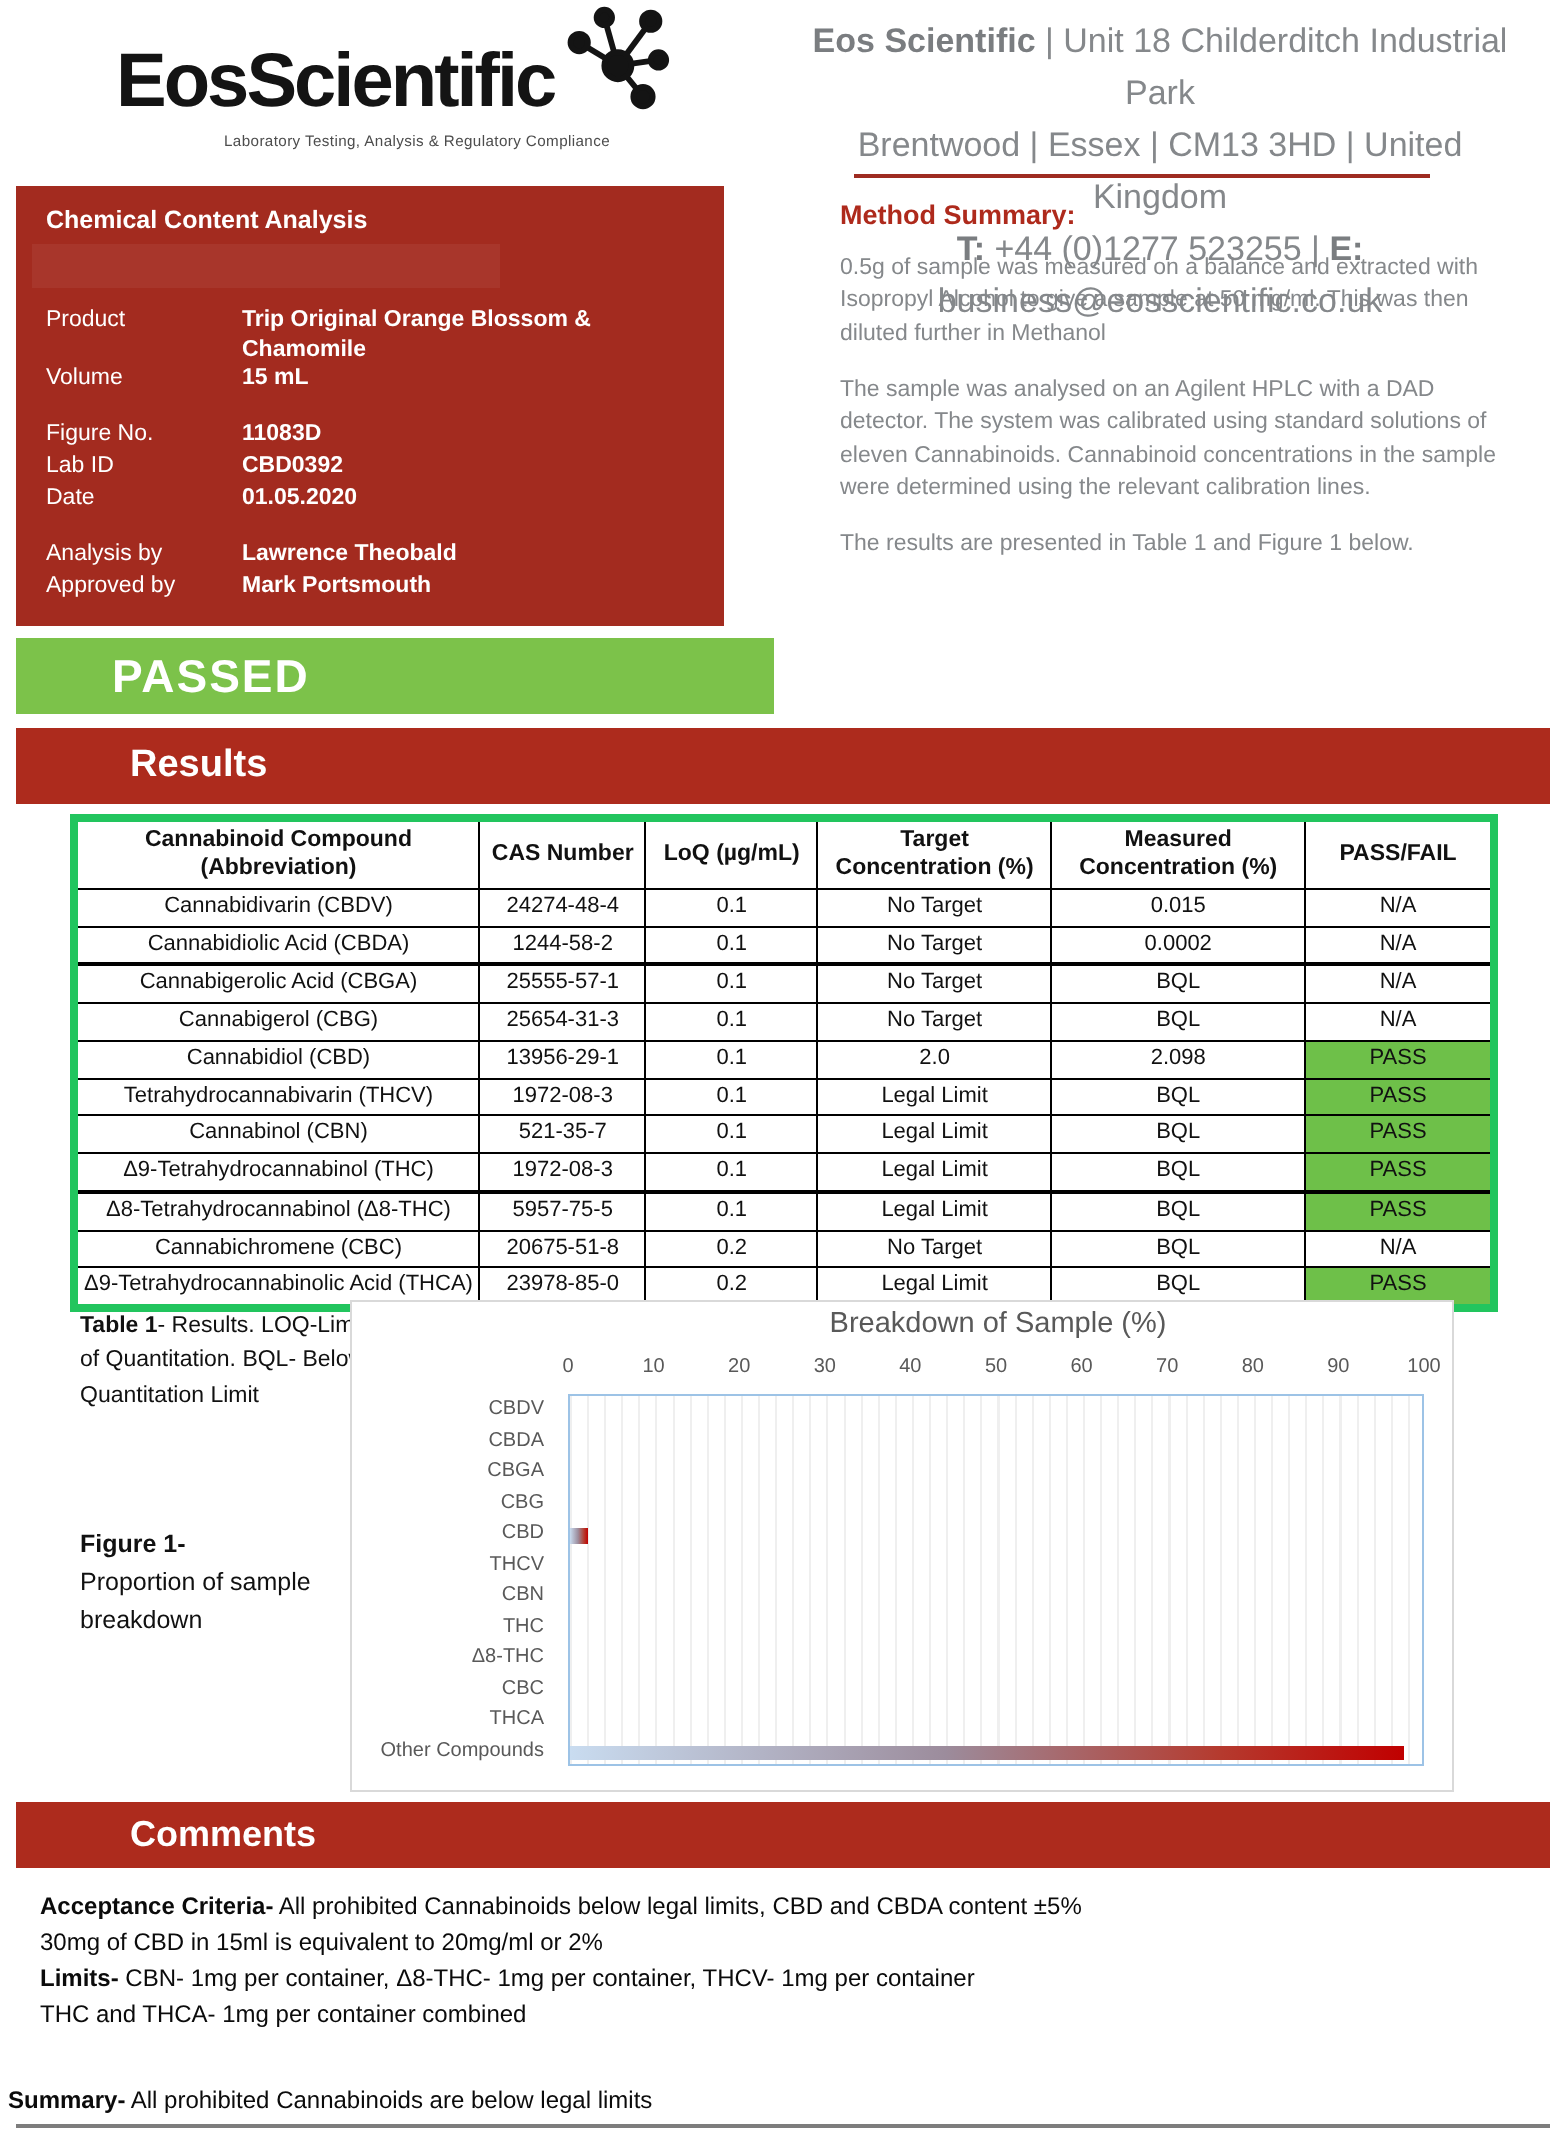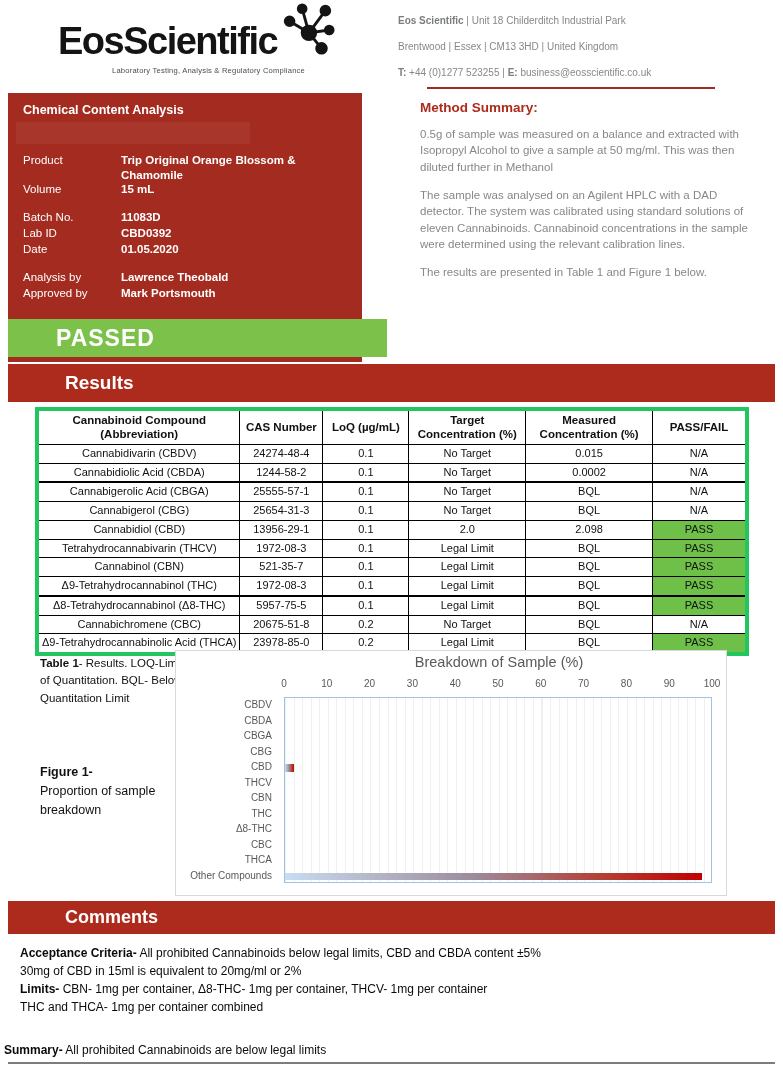--- a/index.html
+++ b/index.html
@@ -7,27 +7,27 @@
         font-family:"Liberation Sans",sans-serif;color:#111;
         --brand-red:#AD2B1D;--box-red:#A32B1F;--pass-green:#7CC24A;--cell-green:#6EC049;
         --chart-blue:#9DC3E6;--bar-red:#C00000;--bar-blue:#C9DCF0;--gray-text:#85888B;}
   b{font-weight:700;}
 
   
   .logo-word{position:absolute;left:58px;top:20px;font-size:38px;font-weight:800;
              letter-spacing:-1.5px;color:#141414;}
   .logo-tag{position:absolute;left:112px;top:66px;font-size:7.6px;color:#4d4d4d;letter-spacing:.2px;}
   .molecule{position:absolute;left:278px;top:0px;width:58px;height:58px;}
-  .contact{position:absolute;left:398px;top:8px;width:364px;text-align:left;
-           font-size:10px;color:#85888B;line-height:26px;}
+  .contact{position:absolute;left:398px;top:8px;width:364px;text-align:center;
+           font-size:17px;color:#85888B;line-height:26px;}
   .contact b{color:#7a7d80;}
   .contact-rule{position:absolute;left:427px;top:87px;width:288px;height:2px;background:#9E2B21;}
 
   
-  .info-box{position:absolute;left:8px;top:93px;width:354px;height:269px;background:var(--box-red);color:#fff;}
+  .info-box{position:absolute;left:8px;top:93px;width:354px;height:220px;background:var(--box-red);color:#fff;}
   .info-title{position:absolute;left:15px;top:10px;font-size:12.5px;font-weight:700;}
   .info-patch{position:absolute;left:8px;top:29px;width:234px;height:22px;background:rgba(255,255,255,0.055);}
   .info-row{position:absolute;left:15px;display:flex;font-size:11.5px;line-height:15px;width:330px;}
   .info-row .lbl{flex:0 0 98px;font-weight:400;}
   .info-row .val{font-weight:700;}
   .r0{top:60px;}.r1{top:89px;}.r2{top:117px;}.r3{top:133px;}.r4{top:149px;}.r5{top:177px;}.r6{top:193px;}
 
   
   .method{position:absolute;left:420px;top:100px;width:344px;}
   .method-title{color:#AE2A1C;font-weight:700;font-size:13.5px;margin:0 0 11px 0;}
@@ -113,21 +113,21 @@
     <div class="info-patch"></div>
     <div class="info-row r0">
         <span class="lbl">Product</span>
         <span class="val">Trip Original Orange Blossom &amp; Chamomile</span>
       </div>
     <div class="info-row r1">
         <span class="lbl">Volume</span>
         <span class="val">15 mL</span>
       </div>
     <div class="info-row r2">
-        <span class="lbl">Batch No.</span>
+        <span class="lbl">Figure No.</span>
         <span class="val">11083D</span>
       </div>
     <div class="info-row r3">
         <span class="lbl">Lab ID</span>
         <span class="val">CBD0392</span>
       </div>
     <div class="info-row r4">
         <span class="lbl">Date</span>
         <span class="val">01.05.2020</span>
       </div>

